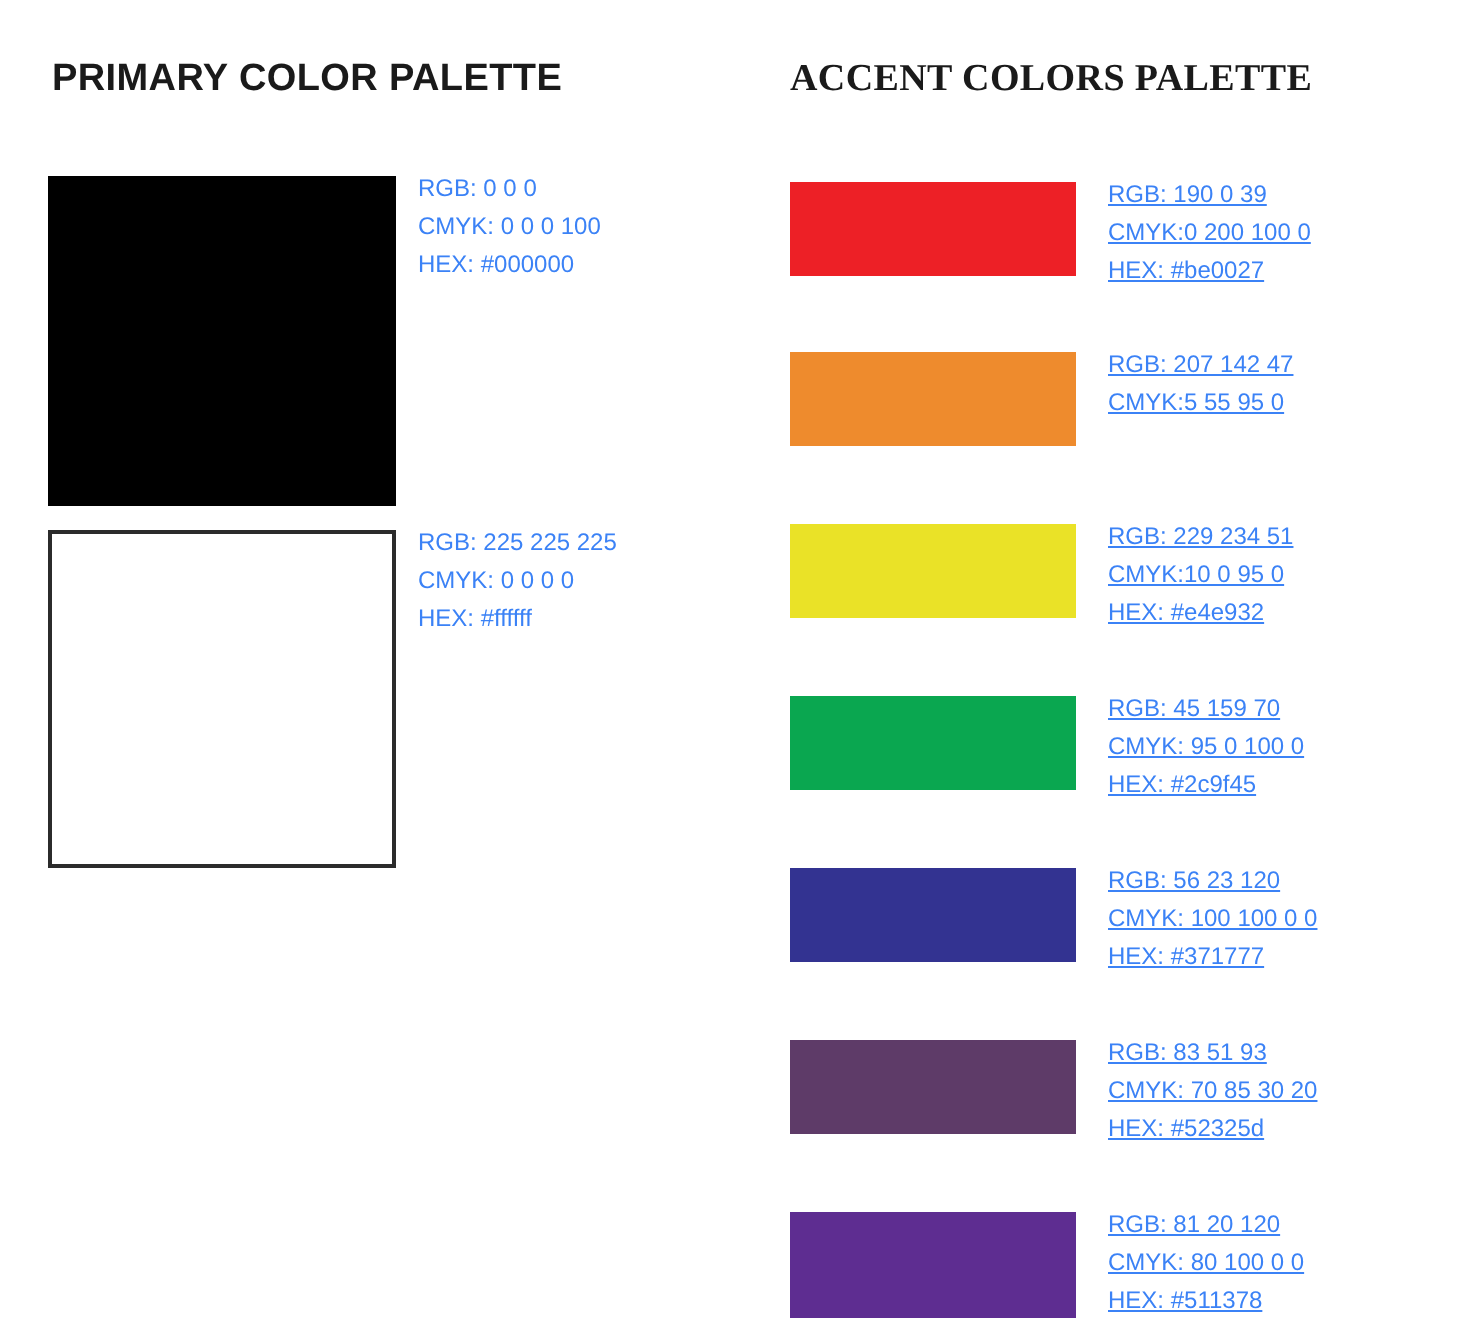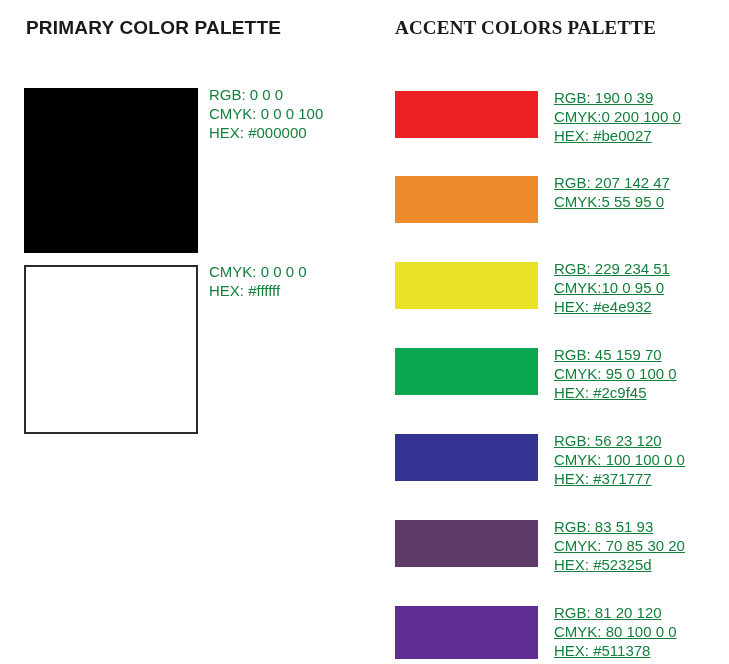--- a/index.html
+++ b/index.html
@@ -28,21 +28,21 @@
     position: absolute;
     top: 0;
     height: 664px;
   }
   .column-primary { left: 0;   width: 385px; }
   .column-accent  { left: 385px; width: 344px; }
 
   
   .palette-heading {
     position: absolute;
-    top: 16px;
+    top: 28px;
     font-size: 19px;
     font-weight: bold;
     letter-spacing: 0.2px;
     line-height: 24px;
     white-space: nowrap;
     color: #1a1a1a;
   }
   .column-primary .palette-heading { left: 26px; }
   .column-accent  .palette-heading { left: 10px; font-family: Liberation Serif, serif; }
 
@@ -56,24 +56,24 @@
     top: 0;
     left: 0;
     box-sizing: border-box;
   }
   .swatch-outlined {
     border: 2px solid #2b2b2b;
   }
   .swatch-specs {
     position: absolute;
     top: -3px;
-    font-size: 15px;
+    font-size: 12px;
     line-height: 19px;
     white-space: nowrap;
-    color: #15803d;
+    color: #3b82f6;
   }
   .spec-line {
     display: block;
   }
 
   
   .row-primary .swatch   { width: 174px; height: 165px; }
   .row-primary .swatch-specs { left: 185px; }
 
   .row-primary-0 { left: 24px; top: 88px; }
@@ -108,20 +108,21 @@
       <div class="swatch-specs">
         <span class="spec-line">RGB: 0 0 0</span>
         <span class="spec-line">CMYK: 0 0 0 100</span>
         <span class="spec-line">HEX: #000000</span>
       </div>
     </div>
 
     <div class="swatch-row row-primary row-primary-1">
       <div class="swatch swatch-outlined" style="background:#ffffff;"></div>
       <div class="swatch-specs">
+        <span class="spec-line">RGB: 225 225 225</span>
         <span class="spec-line">CMYK: 0 0 0 0</span>
         <span class="spec-line">HEX: #ffffff</span>
       </div>
     </div>
 
   </div>
 
   <div class="column column-accent">
     <div class="palette-heading">ACCENT COLORS PALETTE</div>
   </div>

